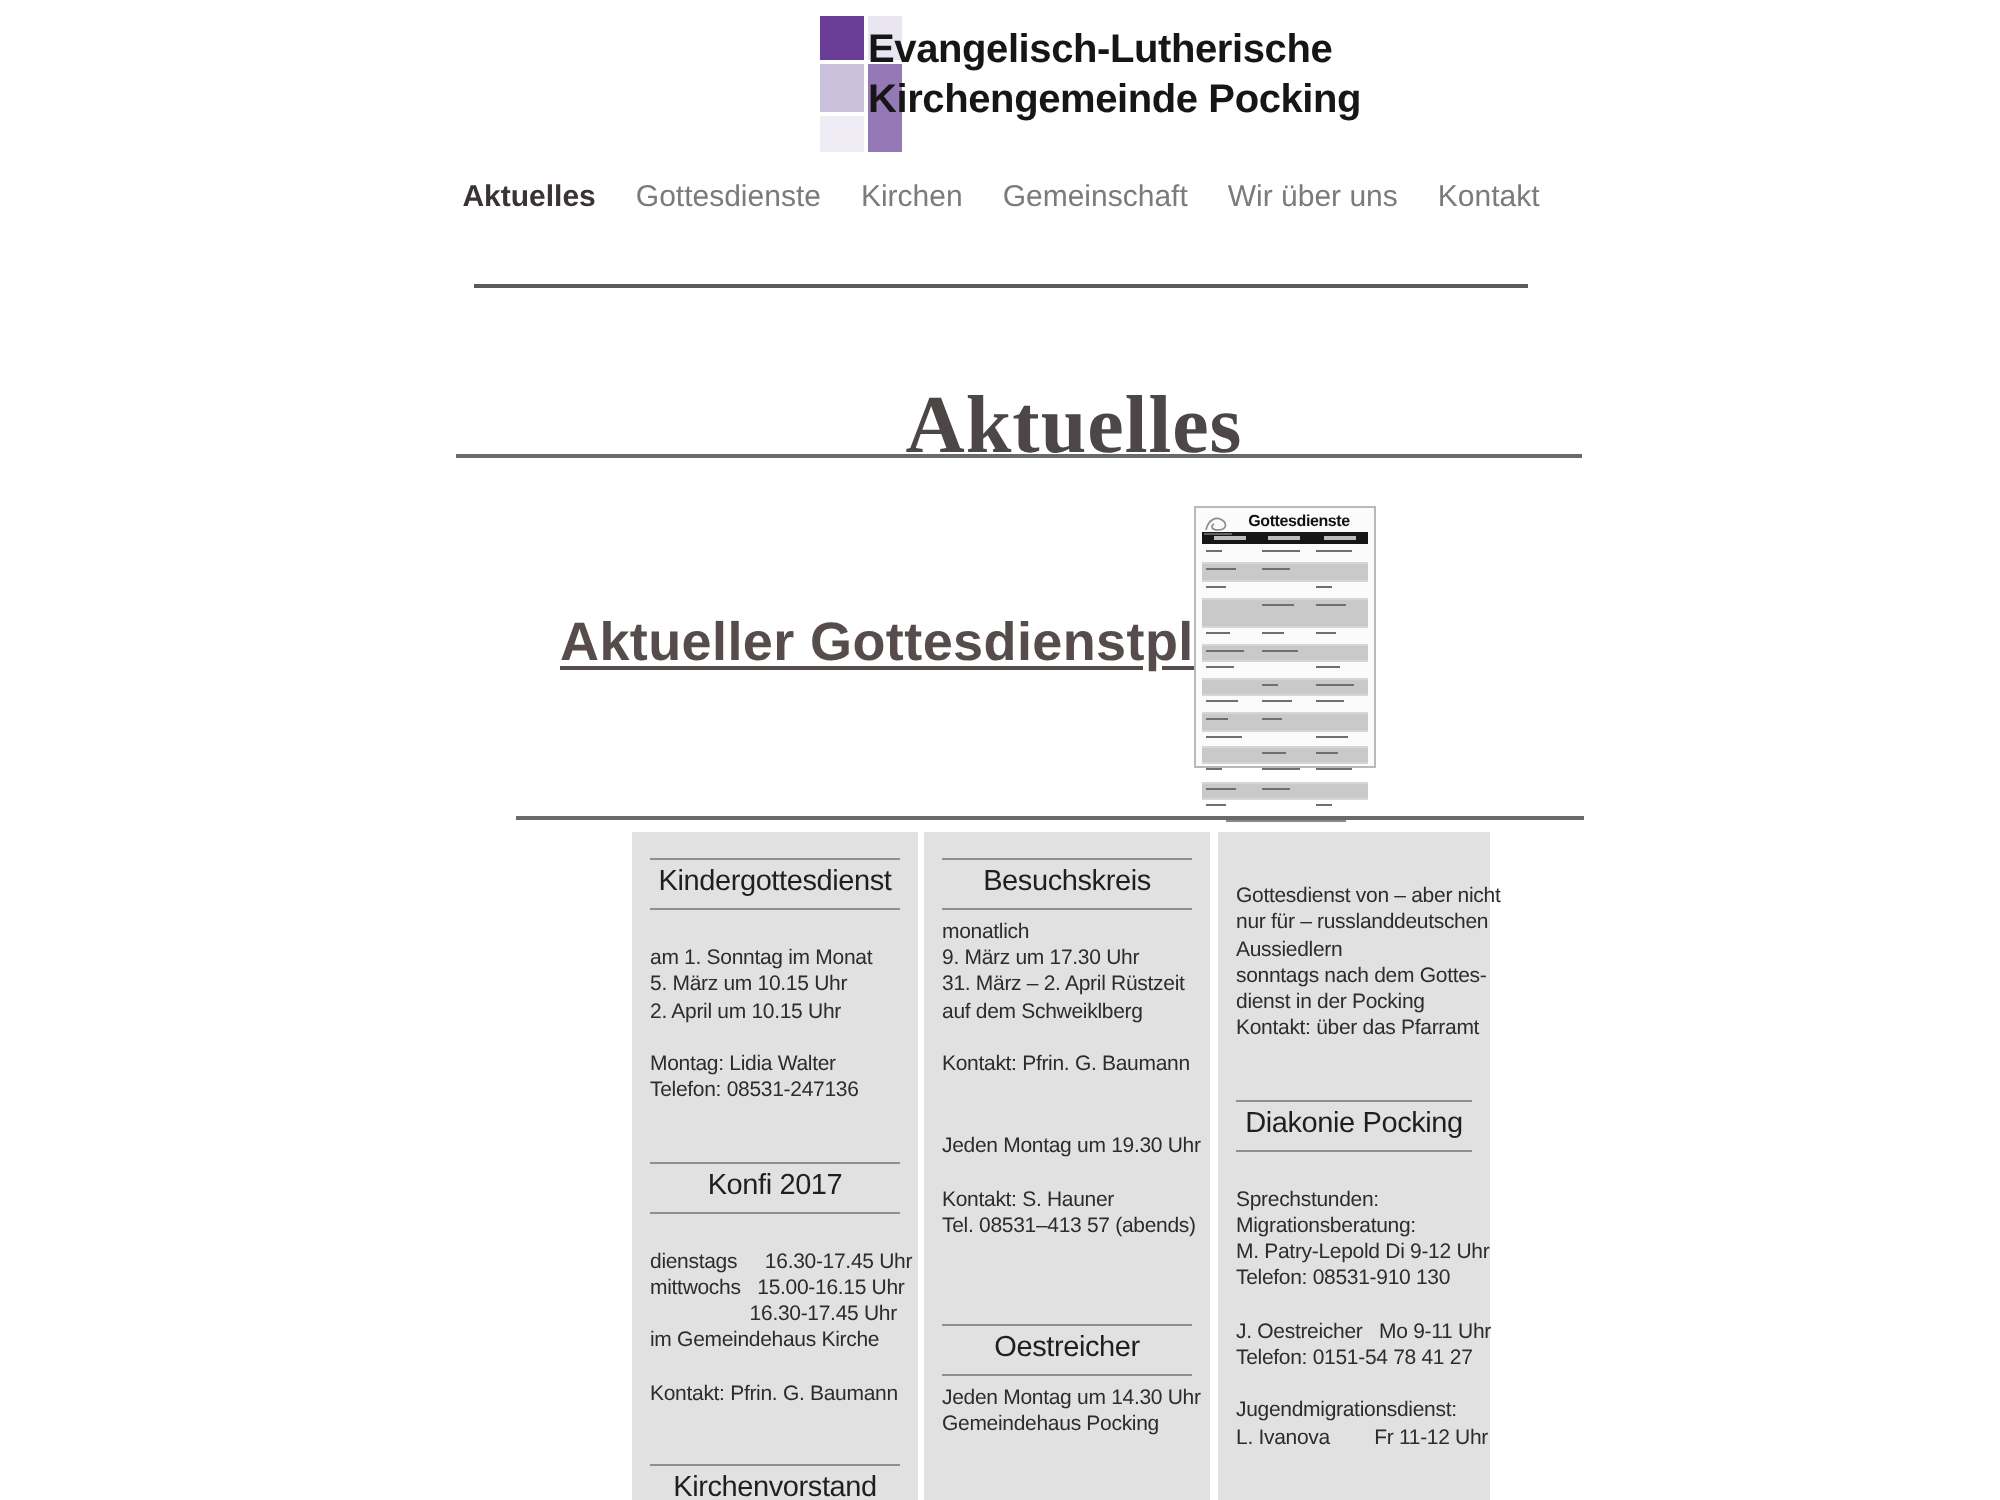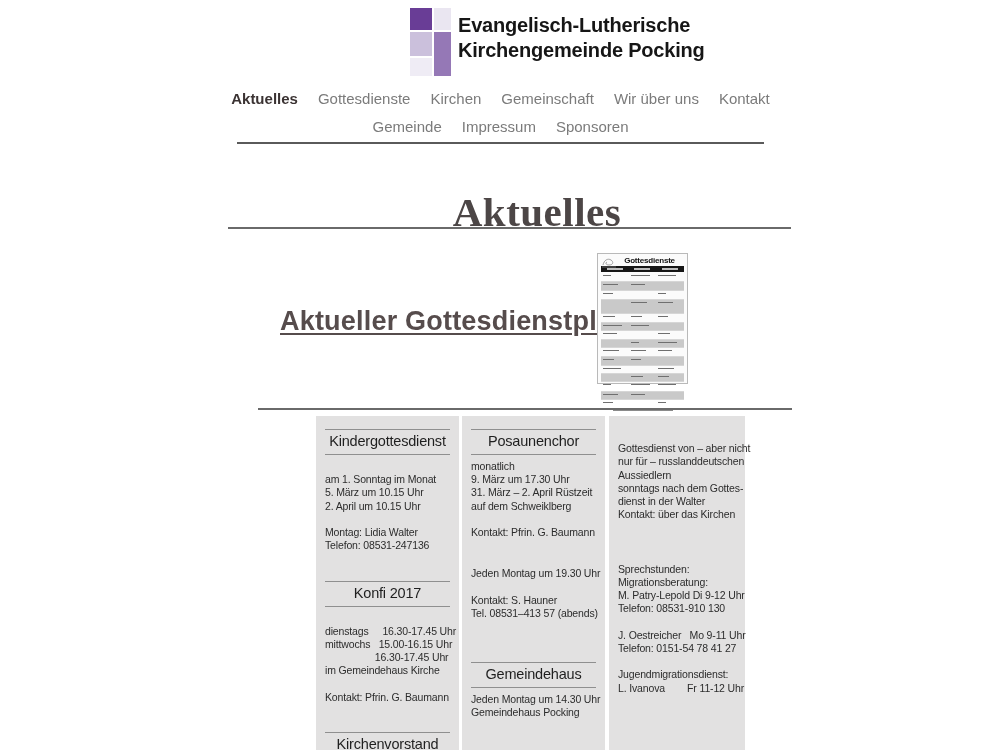--- a/index.html
+++ b/index.html
@@ -10,21 +10,21 @@
   }
   
   .logo{position:absolute;left:410px;top:8px;width:41px;height:68px;}
   .logo div{position:absolute;}
   .lg-1{left:0;top:0;width:22px;height:22px;background:#693d96;}
   .lg-2{left:24px;top:0;width:17px;height:22px;background:#eae6f1;}
   .lg-3{left:0;top:24px;width:22px;height:24px;background:#cbc0dc;}
   .lg-4{left:0;top:50px;width:22px;height:18px;background:#efecf5;}
   .lg-5{left:24px;top:24px;width:17px;height:44px;background:#9578b6;}
   .site-title{
-    position:absolute;left:458px;top:13px;
+    position:absolute;left:434px;top:13px;
     font-size:20px;line-height:25px;font-weight:600;color:#161616;
     letter-spacing:-0.2px;
   }
   
   .nav{position:absolute;left:187px;top:90px;width:627px;text-align:center;}
   .nav-row{display:flex;justify-content:center;gap:20px;margin-bottom:11px;}
   .nav-item{font-size:15px;color:#7b7b7b;text-decoration:none;cursor:pointer;white-space:nowrap;}
   .nav-item.active{color:#3b3333;font-weight:bold;}
   
   .rule{position:absolute;background:#5a5a5a;height:1.5px;}
@@ -97,25 +97,20 @@
 </div>
 
 <nav class="nav">
   <div class="nav-row">
       <a class="nav-item active">Aktuelles</a>
       <a class="nav-item">Gottesdienste</a>
       <a class="nav-item">Kirchen</a>
       <a class="nav-item">Gemeinschaft</a>
       <a class="nav-item">Wir über uns</a>
       <a class="nav-item">Kontakt</a>
-    </div>
-  <div class="nav-row">
-      <a class="nav-item">Gemeinde</a>
-      <a class="nav-item">Impressum</a>
-      <a class="nav-item">Sponsoren</a>
     </div>
 </nav>
 
 <div class="rule rule-1"></div>
 
 <h1 class="page-heading">Aktuelles</h1>
 
 <div class="rule rule-2"></div>
 
 <a class="plan-link">Aktueller Gottesdienstplan</a>
@@ -305,56 +300,57 @@
       <div class="sec-line"></div>
       <div class="sec-line">Kontakt: Pfrin. G. Baumann</div>
       <div class="sec-line"></div>
     </div>
     <div class="section">
       <div class="sec-title">Kirchenvorstand</div>
     </div>
   </div>
 <div class="info-col col-2">
     <div class="section">
-      <div class="sec-title">Posaunenchor</div>
+      <div class="sec-title">Besuchskreis</div>
       <div class="sec-line">monatlich</div>
       <div class="sec-line">9. März um 17.30 Uhr</div>
       <div class="sec-line">31. März – 2. April Rüstzeit</div>
       <div class="sec-line">auf dem Schweiklberg</div>
       <div class="sec-line"></div>
       <div class="sec-line">Kontakt: Pfrin. G. Baumann</div>
       <div class="sec-line"></div>
     </div>
     <div class="section">
       <div class="sec-line">Jeden Montag um 19.30 Uhr</div>
       <div class="sec-line"></div>
       <div class="sec-line">Kontakt: S. Hauner</div>
       <div class="sec-line">Tel. 08531–413 57 (abends)</div>
       <div class="sec-line"></div>
       <div class="sec-line"></div>
     </div>
     <div class="section">
-      <div class="sec-title">Gemeindehaus</div>
+      <div class="sec-title">Oestreicher</div>
       <div class="sec-line">Jeden Montag um 14.30 Uhr</div>
       <div class="sec-line">Gemeindehaus Pocking</div>
       <div class="sec-line"></div>
     </div>
   </div>
 <div class="info-col col-3">
     <div class="section">
       <div class="sec-line"></div>
       <div class="sec-line">Gottesdienst von – aber nicht</div>
       <div class="sec-line">nur für –  russlanddeutschen</div>
       <div class="sec-line">Aussiedlern</div>
       <div class="sec-line">sonntags nach dem Gottes-</div>
-      <div class="sec-line">dienst in der Walter</div>
-      <div class="sec-line">Kontakt: über das Kirchen</div>
-      <div class="sec-line"></div>
-    </div>
-    <div class="section">
+      <div class="sec-line">dienst in der Pocking</div>
+      <div class="sec-line">Kontakt: über das Pfarramt</div>
+      <div class="sec-line"></div>
+    </div>
+    <div class="section">
+      <div class="sec-title">Diakonie Pocking</div>
       <div class="sec-line"></div>
       <div class="sec-line">Sprechstunden:</div>
       <div class="sec-line">Migrationsberatung:</div>
       <div class="sec-line">M. Patry-Lepold Di 9-12 Uhr</div>
       <div class="sec-line">Telefon: 08531-910 130</div>
       <div class="sec-line"></div>
       <div class="sec-line">J. Oestreicher&nbsp;&nbsp;&nbsp;Mo 9-11 Uhr</div>
       <div class="sec-line">Telefon: 0151-54 78 41 27</div>
       <div class="sec-line"></div>
       <div class="sec-line">Jugendmigrationsdienst:</div>

